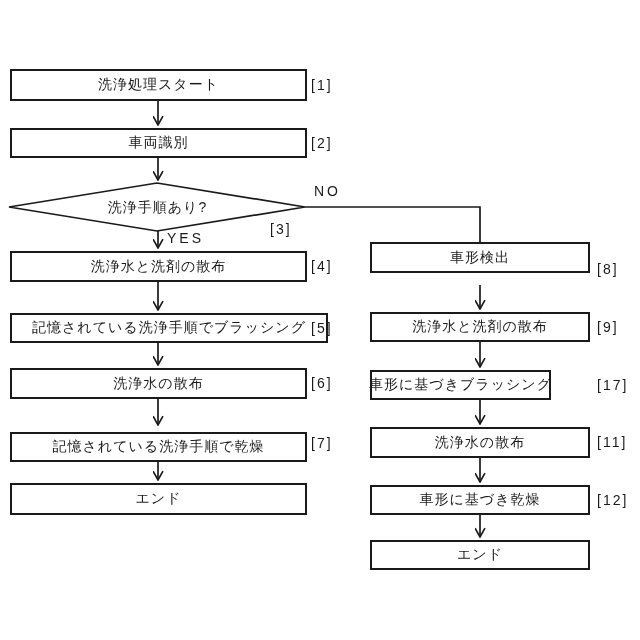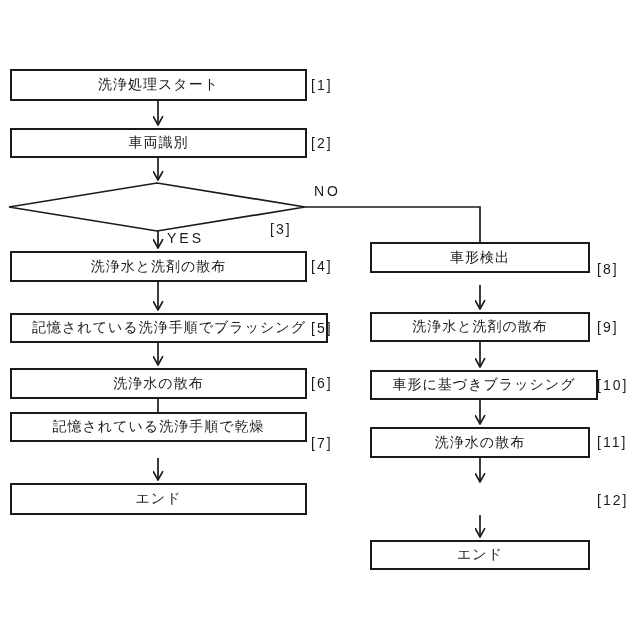--- a/index.html
+++ b/index.html
@@ -47,26 +47,26 @@
     font-size: 14px;
     letter-spacing: 3px;
     white-space: nowrap;
   }
   
   .pos-n1   { left: 10px;  top: 69px;  width: 297px; height: 32px; }
   .pos-n2   { left: 10px;  top: 128px; width: 297px; height: 30px; }
   .pos-n4   { left: 10px;  top: 251px; width: 297px; height: 31px; }
   .pos-n5   { left: 10px;  top: 313px; width: 318px; height: 30px; }
   .pos-n6   { left: 10px;  top: 368px; width: 297px; height: 31px; }
-  .pos-n7   { left: 10px;  top: 412px; width: 297px; height: 30px; }
+  .pos-n7   { left: 10px;  top: 432px; width: 297px; height: 30px; }
   .pos-endl { left: 10px;  top: 483px; width: 297px; height: 32px; }
   
   .pos-n8   { left: 370px; top: 242px; width: 220px; height: 31px; }
   .pos-n9   { left: 370px; top: 312px; width: 220px; height: 30px; }
-  .pos-n10  { left: 370px; top: 370px; width: 228px; height: 30px; }
+  .pos-n10  { left: 370px; top: 370px; width: 181px; height: 30px; }
   .pos-n11  { left: 370px; top: 427px; width: 220px; height: 31px; }
   .pos-n12  { left: 370px; top: 485px; width: 220px; height: 30px; }
   .pos-endr { left: 370px; top: 540px; width: 220px; height: 30px; }
   
   .pos-n3text { left: 30px; top: 199px; width: 255px; }
   
   .pos-ref1  { left: 311px; top: 77px;  }
   .pos-ref2  { left: 311px; top: 135px; }
   .pos-ref3  { left: 270px; top: 221px; }
   .pos-ref4  { left: 311px; top: 258px; }
@@ -117,36 +117,38 @@
   </svg>
 
   <div class="node pos-n1">洗浄処理スタート</div>
   <div class="node pos-n2">車両識別</div>
   <div class="node pos-n4">洗浄水と洗剤の散布</div>
   <div class="node pos-n5">記憶されている洗浄手順でブラッシング</div>
   <div class="node pos-n6">洗浄水の散布</div>
   <div class="node pos-n7">記憶されている洗浄手順で乾燥</div>
   <div class="node pos-endl">エンド</div>
 
+  <div class="decision-text pos-n3text">洗浄手順あり?</div>
 
   <div class="node pos-n8">車形検出</div>
   <div class="node pos-n9">洗浄水と洗剤の散布</div>
   <div class="node pos-n10">車形に基づきブラッシング</div>
   <div class="node pos-n11">洗浄水の散布</div>
+  <div class="node pos-n12">車形に基づき乾燥</div>
   <div class="node pos-endr">エンド</div>
 
   <div class="ref pos-ref1">[1]</div>
   <div class="ref pos-ref2">[2]</div>
   <div class="ref pos-ref3">[3]</div>
   <div class="ref pos-ref4">[4]</div>
   <div class="ref pos-ref5">[5]</div>
   <div class="ref pos-ref6">[6]</div>
   <div class="ref pos-ref7">[7]</div>
   <div class="ref pos-ref8">[8]</div>
   <div class="ref pos-ref9">[9]</div>
-  <div class="ref pos-ref10">[10]</div>
+  <div class="ref pos-ref10">[17]</div>
   <div class="ref pos-ref11">[11]</div>
   <div class="ref pos-ref12">[12]</div>
 
   <div class="branch pos-no">NO</div>
   <div class="branch pos-yes">YES</div>
 
 </div>
 
 </body></html>

